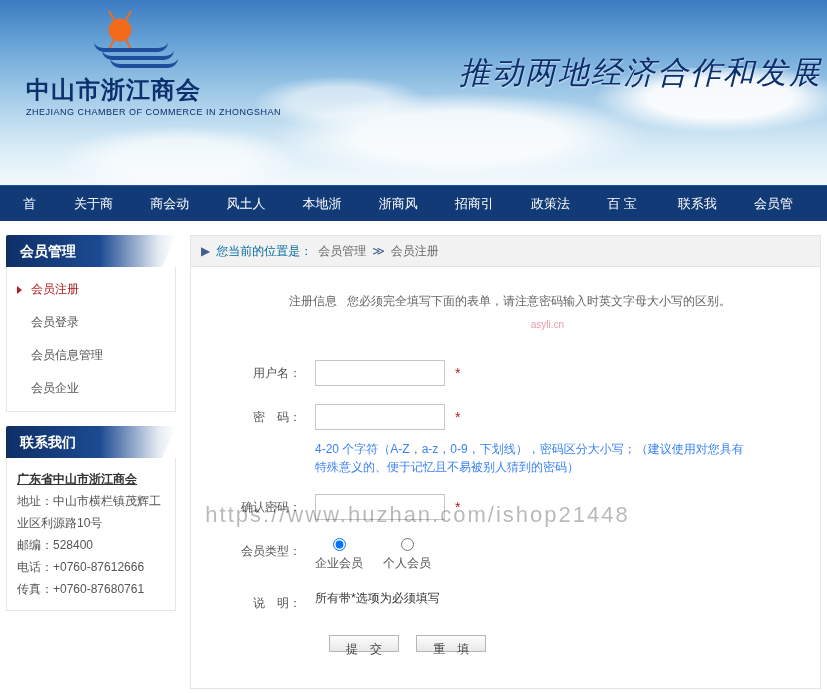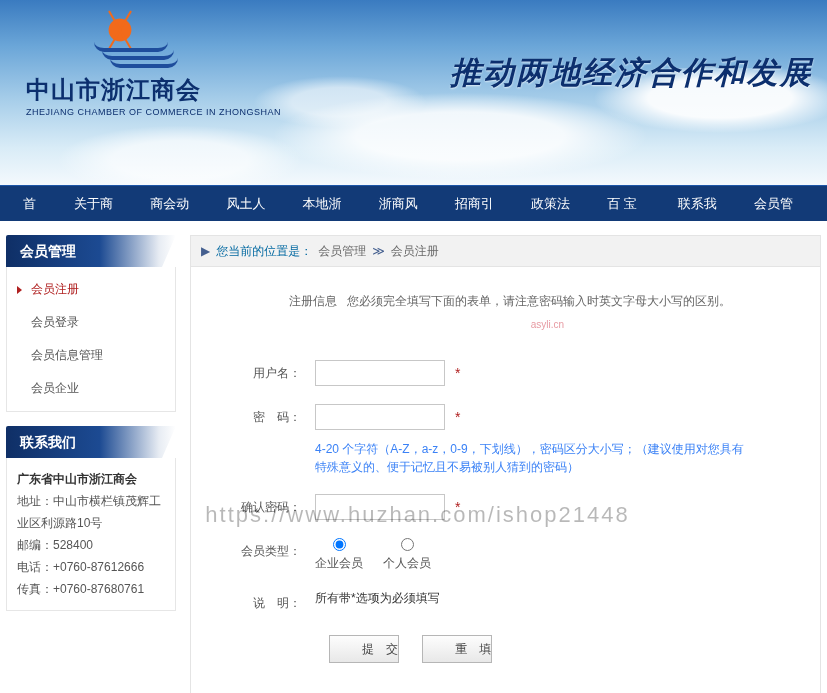--- a/index.html
+++ b/index.html
@@ -65,24 +65,24 @@
     margin-top: 4px;
   }
   .logo-subtitle {
     font-size: 9px;
     letter-spacing: 0.5px;
     color: #0c2f6e;
     margin-top: 1px;
   }
   .slogan {
     position: absolute;
-    right: 14px;
+    right: 5px;
     top: 52px;
     font-size: 31px;
-    font-weight: bold;
+    font-weight: normal;
     font-style: italic;
     color: #0c2f6e;
     letter-spacing: 2px;
     text-shadow: 0 1px 2px rgba(255,255,255,0.7);
   }
   .topnav {
     background: #123a77;
     height: 36px;
     display: flex;
     align-items: flex-start;
@@ -114,21 +114,21 @@
     clip-path: polygon(100% 0,100% 100%,0 100%);
   }
   .side-list { list-style: none; border: 1px solid #e6e6e6; border-top: none; padding: 6px 0; }
   .side-list li { padding: 8px 10px 8px 24px; color: #555; cursor: pointer; position: relative; }
   .side-list li.active { color: #b02020; }
   .side-list li.active::before {
     content:""; position:absolute; left:10px; top:13px;
     border-left:5px solid #b02020; border-top:4px solid transparent; border-bottom:4px solid transparent;
   }
   .contact-body { border: 1px solid #e6e6e6; border-top: none; padding: 10px; line-height: 22px; color: #555; font-size: 12px; }
-  .contact-body b { color: #333; }
+  .contact-body b { color: #333; text-decoration: underline; }
   .main { flex: 1; }
   .breadcrumb {
     background: #f2f2f2; height: 32px; line-height: 32px;
     padding: 0 10px; display: flex; align-items: center; gap: 6px;
     border: 1px solid #e4e4e4; color: #6a6a6a;
   }
   .breadcrumb .arrow { color: #445f8f; }
   .breadcrumb .label { color: #0369a1; }
   .form-area { border: 1px solid #e4e4e4; border-top: none; padding: 18px 14px 32px 14px; }
   .form-tip { color: #666; padding: 6px 0 16px 84px; line-height: 20px; }
@@ -138,23 +138,23 @@
   .form-field input[type=text],
   .form-field input[type=password] {
     width: 130px; height: 26px; border: 1px solid #c7c7c7; padding: 0 6px;
     background:#fff;
   }
   .req { color:#b02020; font-size:14px; padding-left:4px; }
   .hint { color:#3b82f6; line-height:18px; padding-top:4px; width: 430px; }
   .radio-group label { margin-right: 14px; color:#555; display:inline-flex; align-items:center; gap:4px;flex-direction:column; }
   .btn-row { padding: 14px 0 0 124px; }
   .btn {
-    display:inline-block; min-width:70px; height:28px; line-height:26px;
+    display:inline-block; min-width:70px; height:17px; line-height:26px;
     border:1px solid #b6b6b6; background:linear-gradient(#fdfdfd,#e8e8e8);
-    color:#444; text-align:right; cursor:pointer; margin-right:20px; font-size:12px;
+    color:#444; text-align:center; cursor:pointer; margin-right:14px; font-size:12px;
   }
   .watermark {
     position: fixed;
     left: 8px; right: 0; text-align: center;
     top: 502px;
     font-size: 22px;
     color: rgba(0,0,0,0.28);
     letter-spacing: 2px;
     pointer-events: none;
   }

